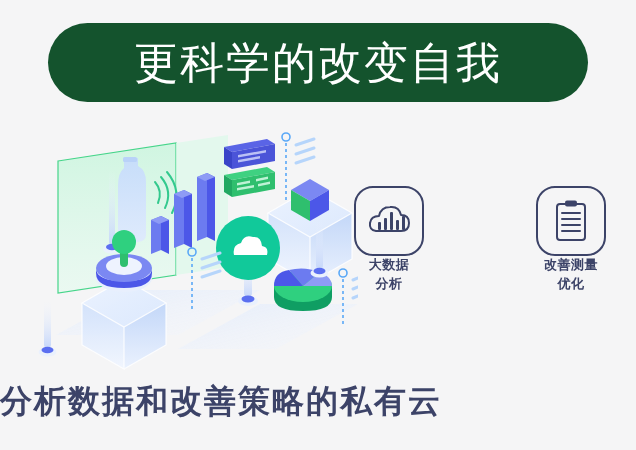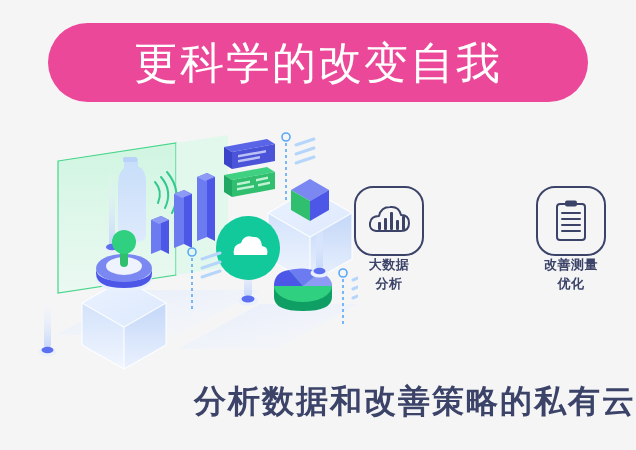--- a/index.html
+++ b/index.html
@@ -8,21 +8,21 @@
     background:#f5f5f6;
     font-family:"Liberation Sans","DejaVu Sans",sans-serif;
     overflow:hidden;
     position:relative;
   }
   .stage{position:absolute;inset:0;width:636px;height:450px;}
 
   
   .banner{
     position:absolute;left:48px;top:23px;width:540px;height:79px;
-    background:#ec4899;border-radius:40px;
+    background:#14532d;border-radius:40px;
     display:flex;align-items:center;justify-content:center;
   }
   .banner-text{
     color:#ffffff;font-size:44px;line-height:1;
     letter-spacing:2px;font-weight:400;
     font-family:"DejaVu Sans","Liberation Sans",sans-serif;
     white-space:nowrap;
   }
 
   
@@ -41,21 +41,21 @@
   }
   .feat-label{
     color:#3c4368;font-size:13px;font-weight:700;
     line-height:1.45;text-align:center;letter-spacing:.5px;
     font-family:"DejaVu Sans","Liberation Sans",sans-serif;
   }
   .feat-label span{display:block;}
 
   
   .tagline{
-    position:absolute;left:0;top:380px;width:636px;text-align:right;
+    position:absolute;left:0;top:380px;width:636px;text-align:left;
     color:#3c4368;font-size:32px;font-weight:700;letter-spacing:2px;
     font-family:"DejaVu Sans","Liberation Sans",sans-serif;
     white-space:nowrap;
   }
 </style>
 </head>
 <body>
 
 <div class="stage">
 

